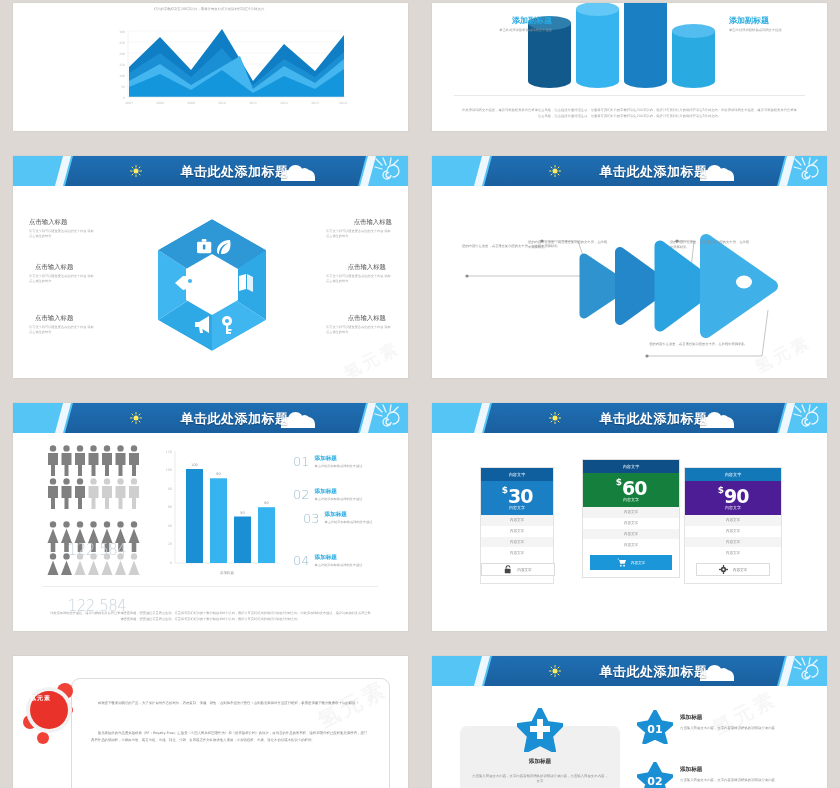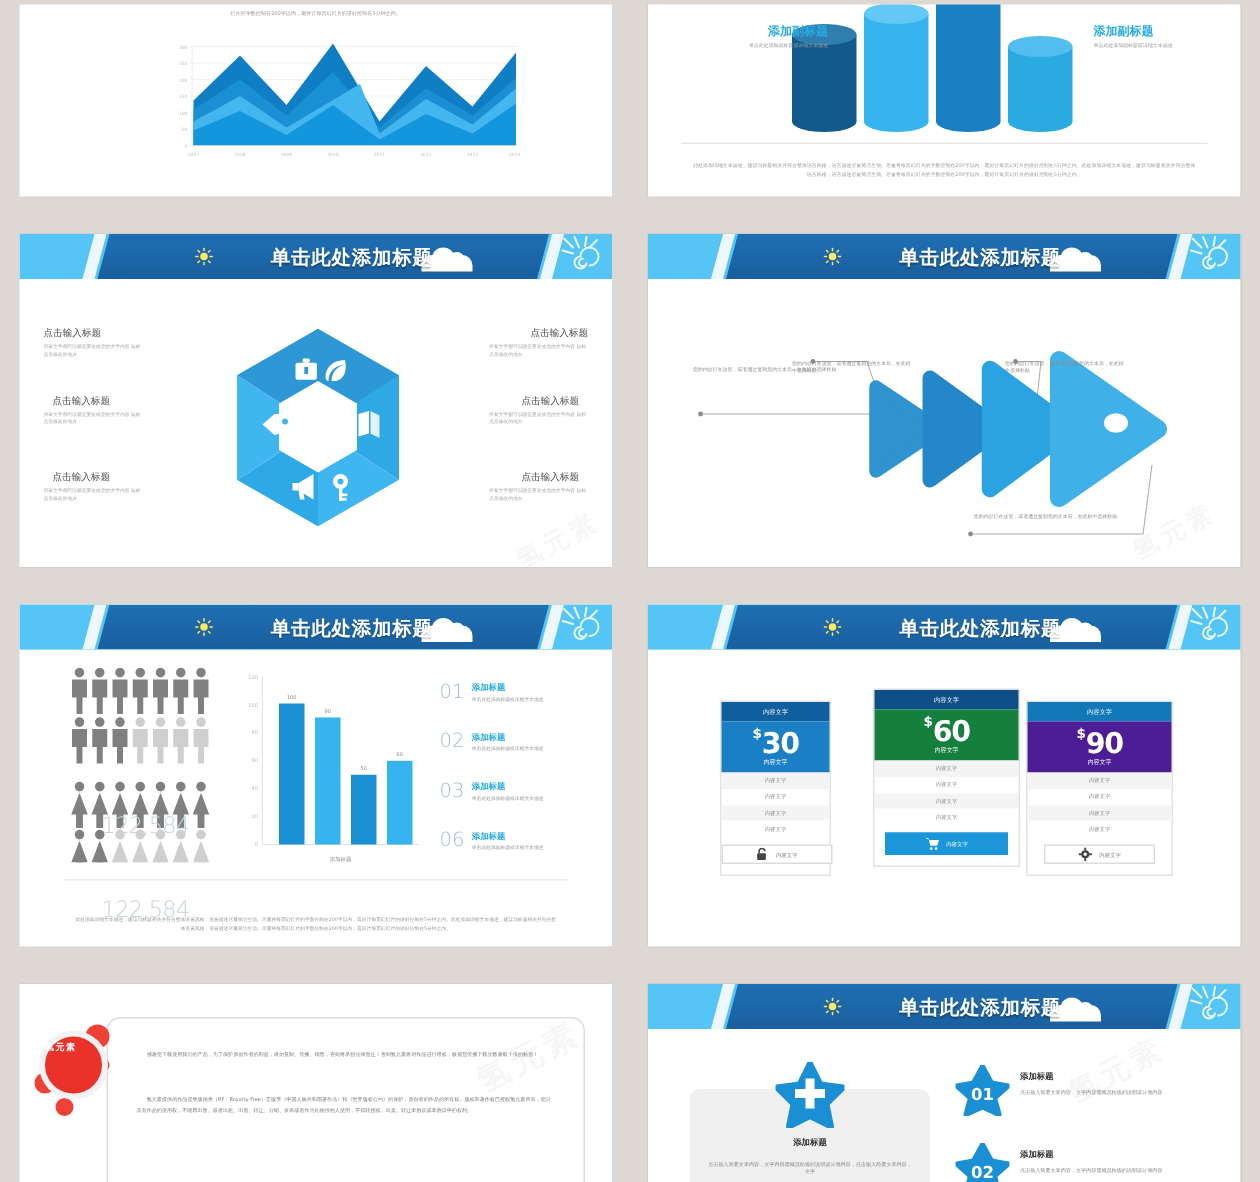--- a/index.html
+++ b/index.html
@@ -488,29 +488,29 @@
           <span class="li-p">单击此处添加标题或详细文本描述</span>
         </span>
       </div>
       <div style="display:flex; align-items:center; gap:5px; height:33px;">
         <span style="font-size:13px; color:#9bbfd2; font-weight:300;">02</span>
         <span style="flex:1;">
           <span class="li-h">添加标题</span>
           <span class="li-p">单击此处添加标题或详细文本描述</span>
         </span>
       </div>
-      <div style="display:flex; align-items:center; gap:5px; height:33px;">
+      <div style="display:flex; align-items:flex-start; gap:5px; height:33px;margin-left:10px;">
         <span style="font-size:13px; color:#9bbfd2; font-weight:300;">03</span>
         <span style="flex:1;">
           <span class="li-h">添加标题</span>
           <span class="li-p">单击此处添加标题或详细文本描述</span>
         </span>
       </div>
       <div style="display:flex; align-items:center; gap:5px; height:33px;">
-        <span style="font-size:13px; color:#9bbfd2; font-weight:300;">06</span>
+        <span style="font-size:13px; color:#9bbfd2; font-weight:300;">04</span>
         <span style="flex:1;">
           <span class="li-h">添加标题</span>
           <span class="li-p">单击此处添加标题或详细文本描述</span>
         </span>
       </div>
     </div>
 
     <div class="s5-rule"></div>
     <div class="s5-foot">此处添加详细文本描述，建议与标题相关并符合整体语言风格，语言描述尽量简洁生动。尽量将每页幻灯片的字数控制在200字以内，最好计每页幻灯片的讲好控制在5分钟之内。此处添加详细文本描述，建议与标题相关并符合整体语言风格，语言描述尽量简洁生动。尽量将每页幻灯片的字数控制在200字以内，最好计每页幻灯片的讲好控制在5分钟之内。</div>
   </div>

